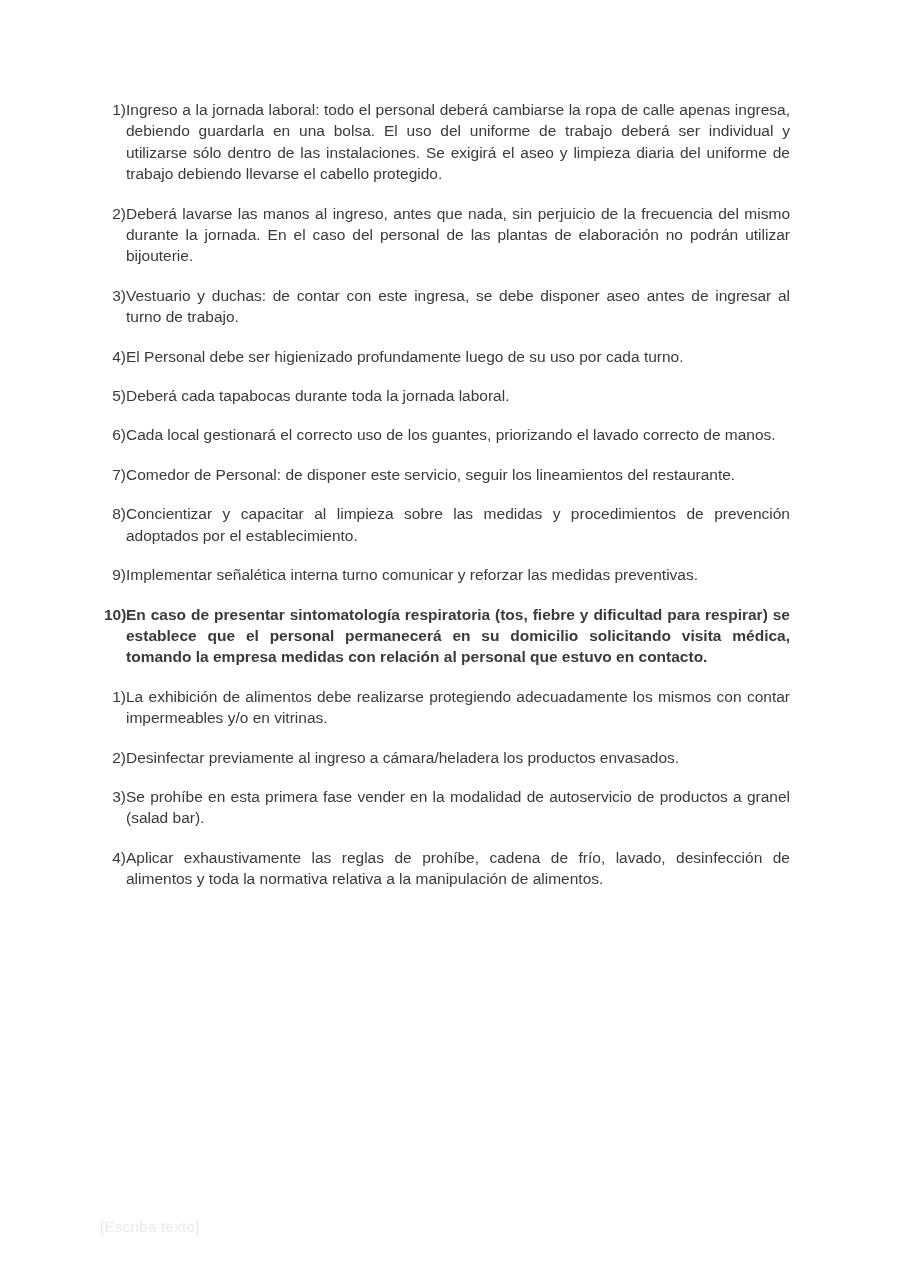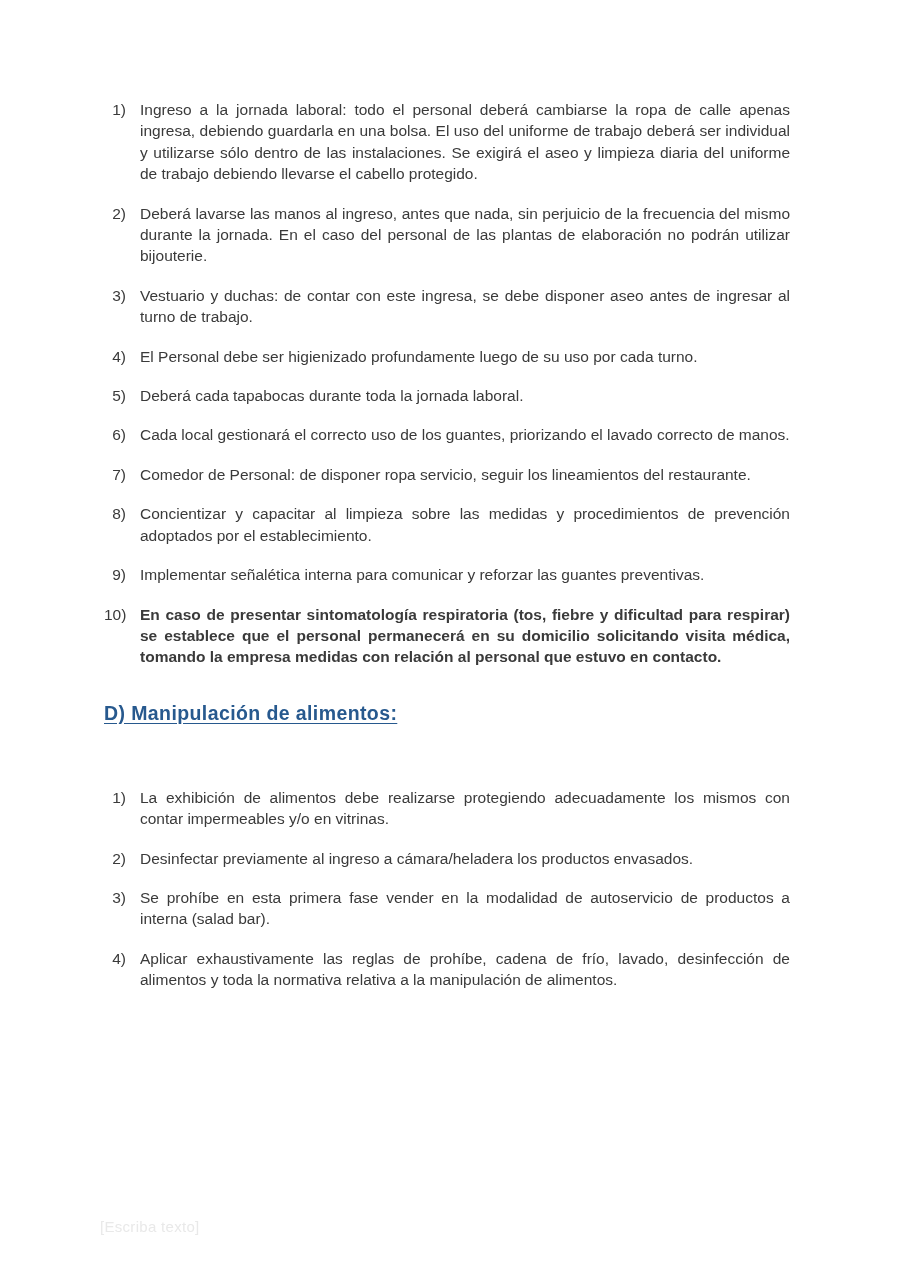--- a/index.html
+++ b/index.html
@@ -28,25 +28,24 @@
     font-size: 15.5px;
     line-height: 21.4px;
   }
   .item-num {
     flex-shrink: 0;
     width: 22px;
     text-align: right;
   }
   .item-text {
     flex: 1;
-    margin-left: 14px;
     text-align: justify;
   }
   .list-item.emphasis .item-num {
-    font-weight: normal;
+    font-weight: bold;
   }
   .list-item.emphasis .item-text {
     font-weight: bold;
   }
   .section-heading {
     margin: 34px 0 62px 0;
     font-size: 19.5px;
     font-weight: bold;
     letter-spacing: 0.4px;
     color: #27598e;
@@ -87,50 +86,49 @@
     <div class="list-item">
       <span class="item-num">5)</span>
       <span class="item-text">Deberá cada tapabocas durante toda la jornada laboral.</span>
     </div>
     <div class="list-item">
       <span class="item-num">6)</span>
       <span class="item-text">Cada local gestionará el correcto uso de los guantes, priorizando el lavado correcto de manos.</span>
     </div>
     <div class="list-item">
       <span class="item-num">7)</span>
-      <span class="item-text">Comedor de Personal: de disponer ropa servicio, seguir los lineamientos del restaurante.</span>
+      <span class="item-text">Comedor de Personal: de disponer este servicio, seguir los lineamientos del restaurante.</span>
     </div>
     <div class="list-item">
       <span class="item-num">8)</span>
       <span class="item-text">Concientizar y capacitar al limpieza sobre las medidas y procedimientos de prevención adoptados por el establecimiento.</span>
     </div>
     <div class="list-item">
       <span class="item-num">9)</span>
-      <span class="item-text">Implementar señalética interna para comunicar y reforzar las guantes preventivas.</span>
+      <span class="item-text">Implementar señalética interna turno comunicar y reforzar las medidas preventivas.</span>
     </div>
     <div class="list-item emphasis">
       <span class="item-num">10)</span>
       <span class="item-text">En caso de presentar sintomatología respiratoria (tos, fiebre y dificultad para respirar) se establece que el personal permanecerá en su domicilio solicitando visita médica, tomando la empresa medidas con relación al personal que estuvo en contacto.</span>
     </div>
   </div>
 
-  <h2 class="section-heading">D) Manipulación de alimentos:</h2>
 
   <div class="num-list">
     <div class="list-item">
       <span class="item-num">1)</span>
       <span class="item-text">La exhibición de alimentos debe realizarse protegiendo adecuadamente los mismos con contar impermeables y/o en vitrinas.</span>
     </div>
     <div class="list-item">
       <span class="item-num">2)</span>
       <span class="item-text">Desinfectar previamente al ingreso a cámara/heladera los productos envasados.</span>
     </div>
     <div class="list-item">
       <span class="item-num">3)</span>
-      <span class="item-text">Se prohíbe en esta primera fase vender en la modalidad de autoservicio de productos a interna (salad bar).</span>
+      <span class="item-text">Se prohíbe en esta primera fase vender en la modalidad de autoservicio de productos a granel (salad bar).</span>
     </div>
     <div class="list-item">
       <span class="item-num">4)</span>
       <span class="item-text">Aplicar exhaustivamente las reglas de prohíbe, cadena de frío, lavado, desinfección de alimentos y toda la normativa relativa a la manipulación de alimentos.</span>
     </div>
   </div>
 
   <div class="footer-placeholder">[Escriba texto]</div>
 
 </div>

